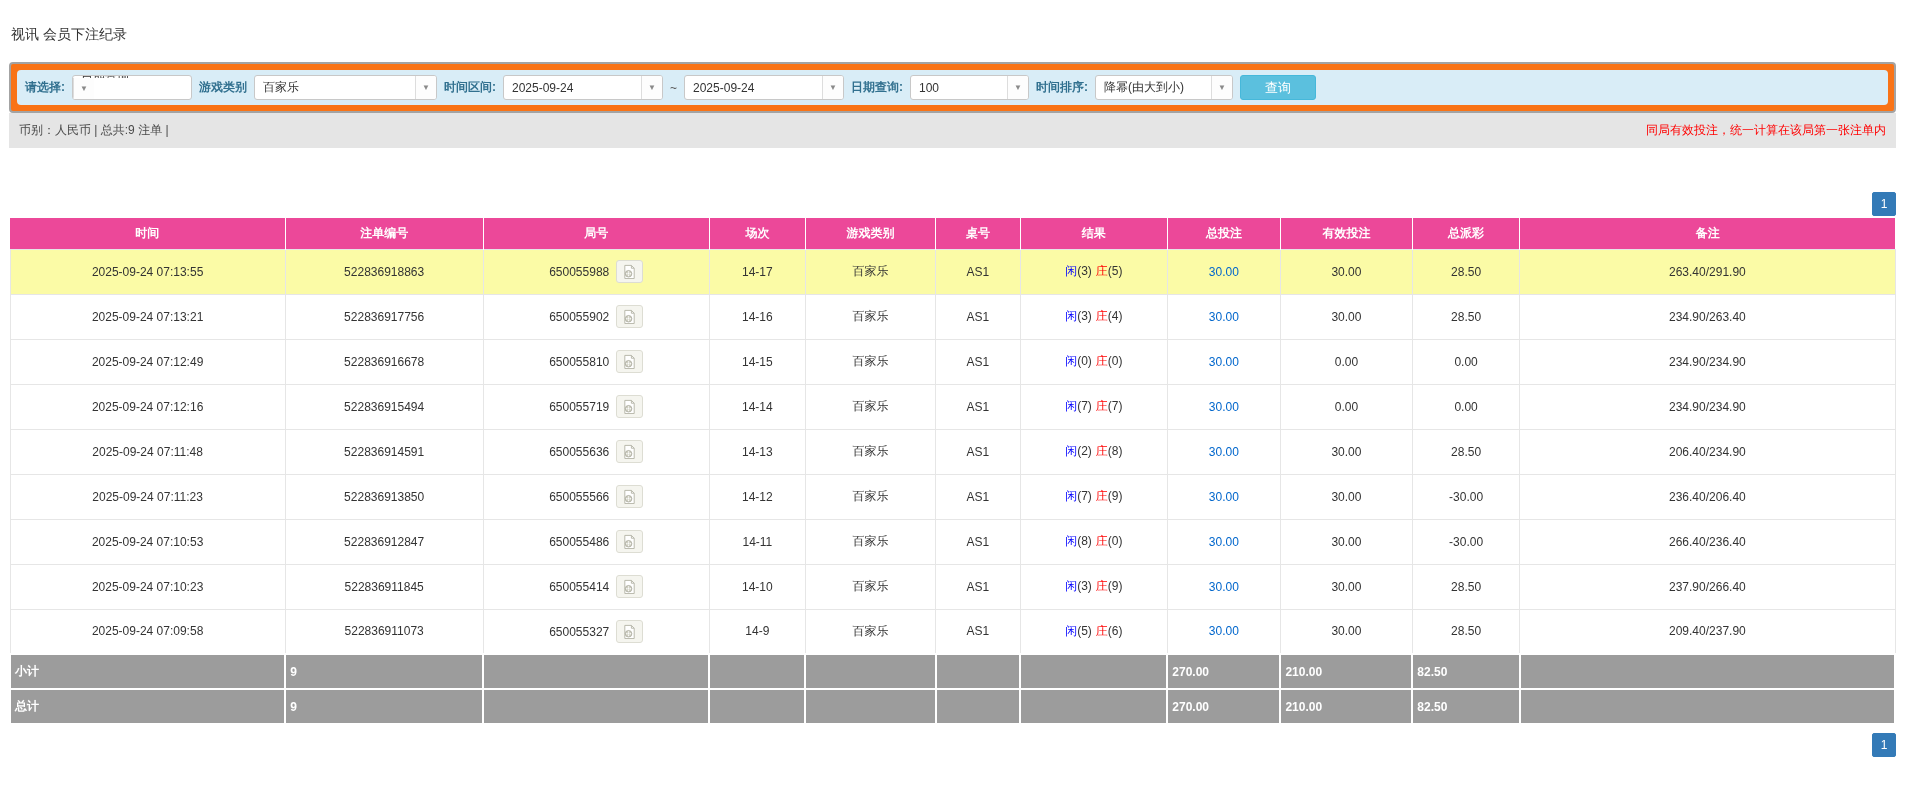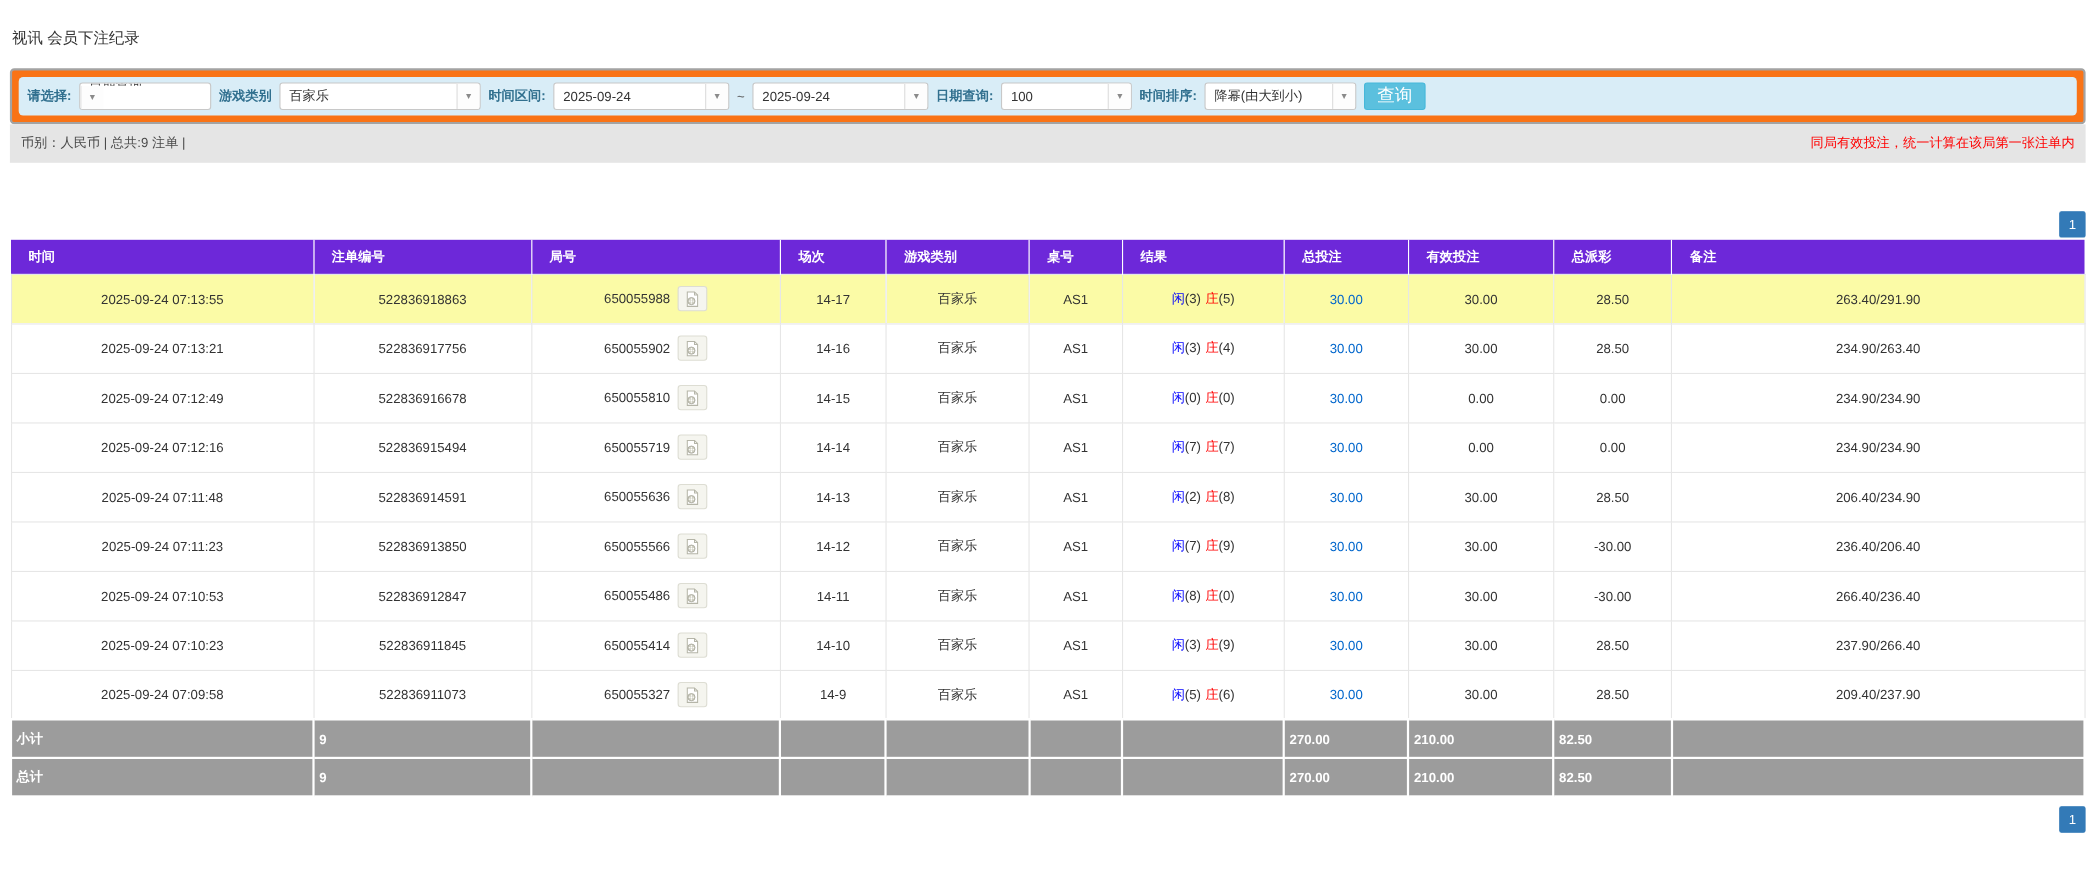--- a/index.html
+++ b/index.html
@@ -40,21 +40,21 @@
     color: #8a8a8a; font-size: 8px; cursor: pointer;
   }
   .w-select   { width: 120px; flex-direction: column; }
   .w-game     { width: 183px; }
   .w-date     { width: 160px; }
   .w-pagesize { width: 119px; }
   .w-sort     { width: 138px; }
   .tilde { color: #555; }
   .btn-search {
     background: #5bc0de; border: 1px solid #46b8da; color: #fff;
-    border-radius: 3px; height: 25px; padding: 0 11px; font-size: 16px;
+    border-radius: 3px; height: 25px; padding: 0 24px; font-size: 13px;
     cursor: pointer; font-family: inherit;
   }
 
   
   .summary-bar {
     margin-top: 0; background: #e5e5e5; padding: 9px 10px;
     display: flex; justify-content: space-between; align-items: center;
   }
   .summary-left { color: #4a4a4a; }
   .summary-right { color: #f00; }
@@ -67,22 +67,22 @@
     min-width: 24px; height: 24px; background: #337ab7; border: 1px solid #337ab7;
     color: #fff; display: inline-flex; align-items: center; justify-content: center;
     border-radius: 2px; font-size: 12px; cursor: pointer; padding: 0 6px;
   }
 
   
   table.records {
     width: 100%; border-collapse: collapse; table-layout: fixed; font-size: 12px;
   }
   table.records thead th {
-    background: #6d28d9; color: #fff; font-weight: bold; height: 31px;
-    border-left: 1px solid #fff; text-align: left; padding: 0 16px;
+    background: #ec4899; color: #fff; font-weight: bold; height: 31px;
+    border-left: 1px solid #fff; text-align: center; padding: 0 16px;
   }
   table.records thead th:first-child { border-left: none; }
   table.records tbody td {
     background: #fff; height: 45px; text-align: center;
     border: 1px solid #e6e6e6; color: #333; padding: 0 4px;
     white-space: nowrap; overflow: hidden;
   }
   table.records tbody tr.highlight td { background: #fbfba6; }
   .bet-link { color: #0066cc; cursor: pointer; text-decoration: none; }
   .res-p { color: #0000ff; }

